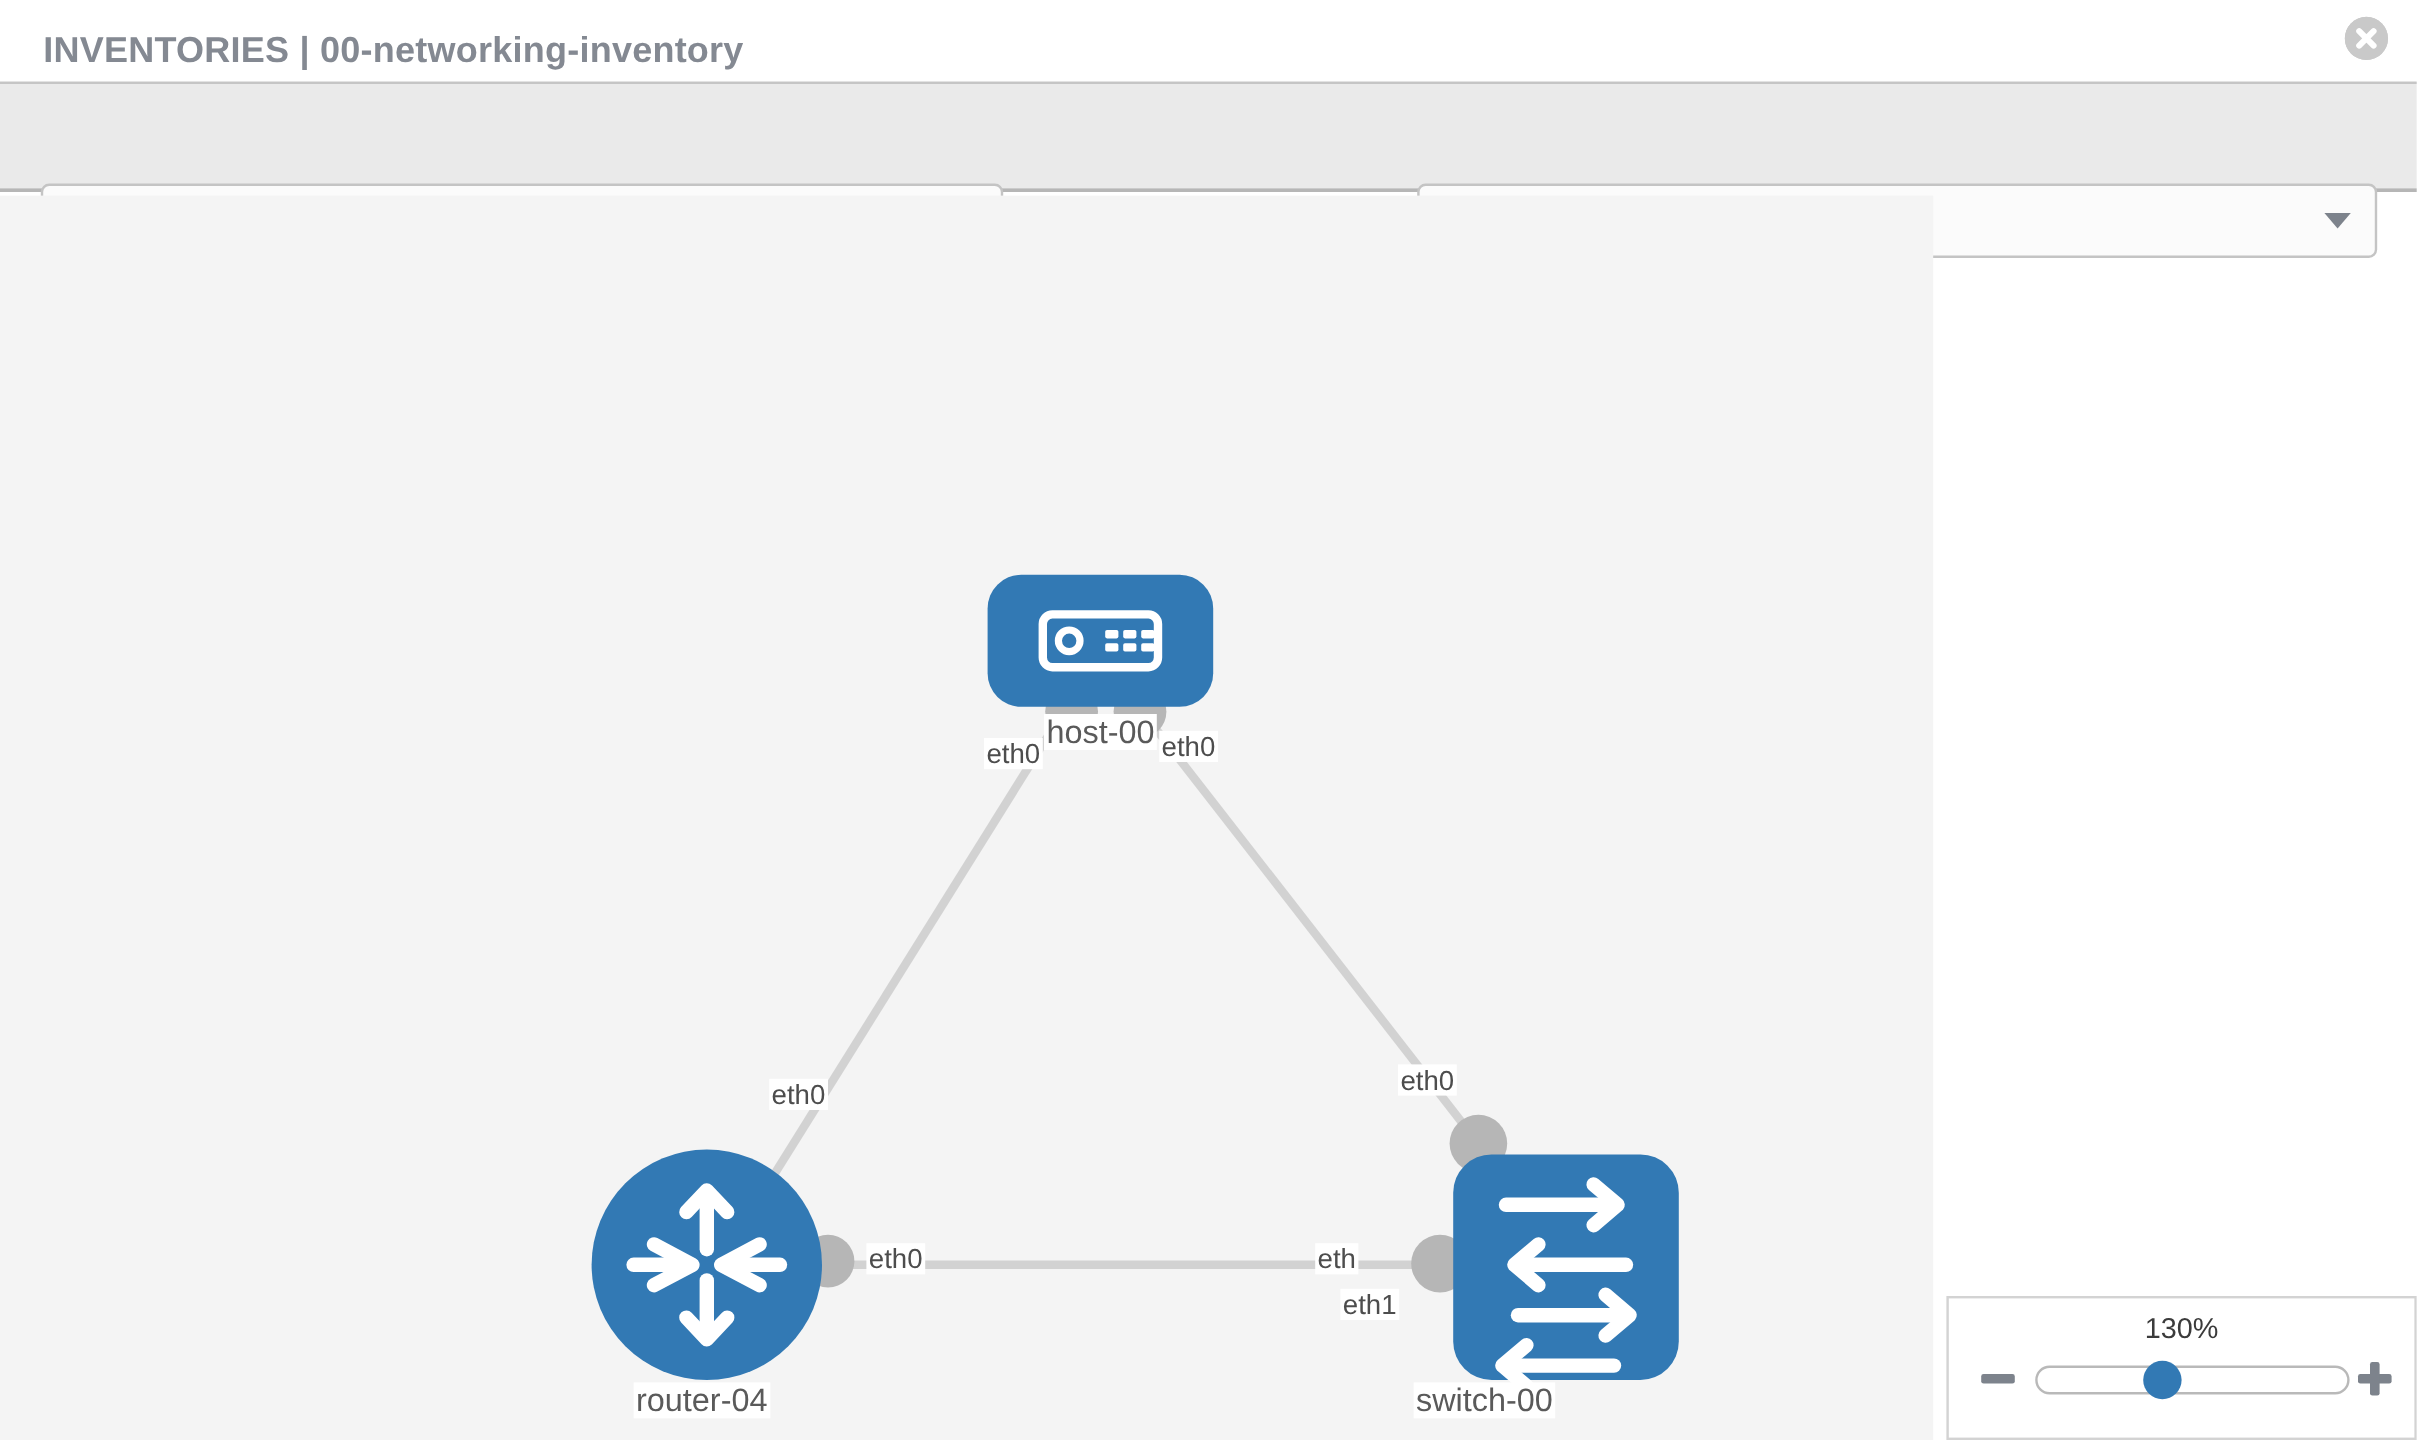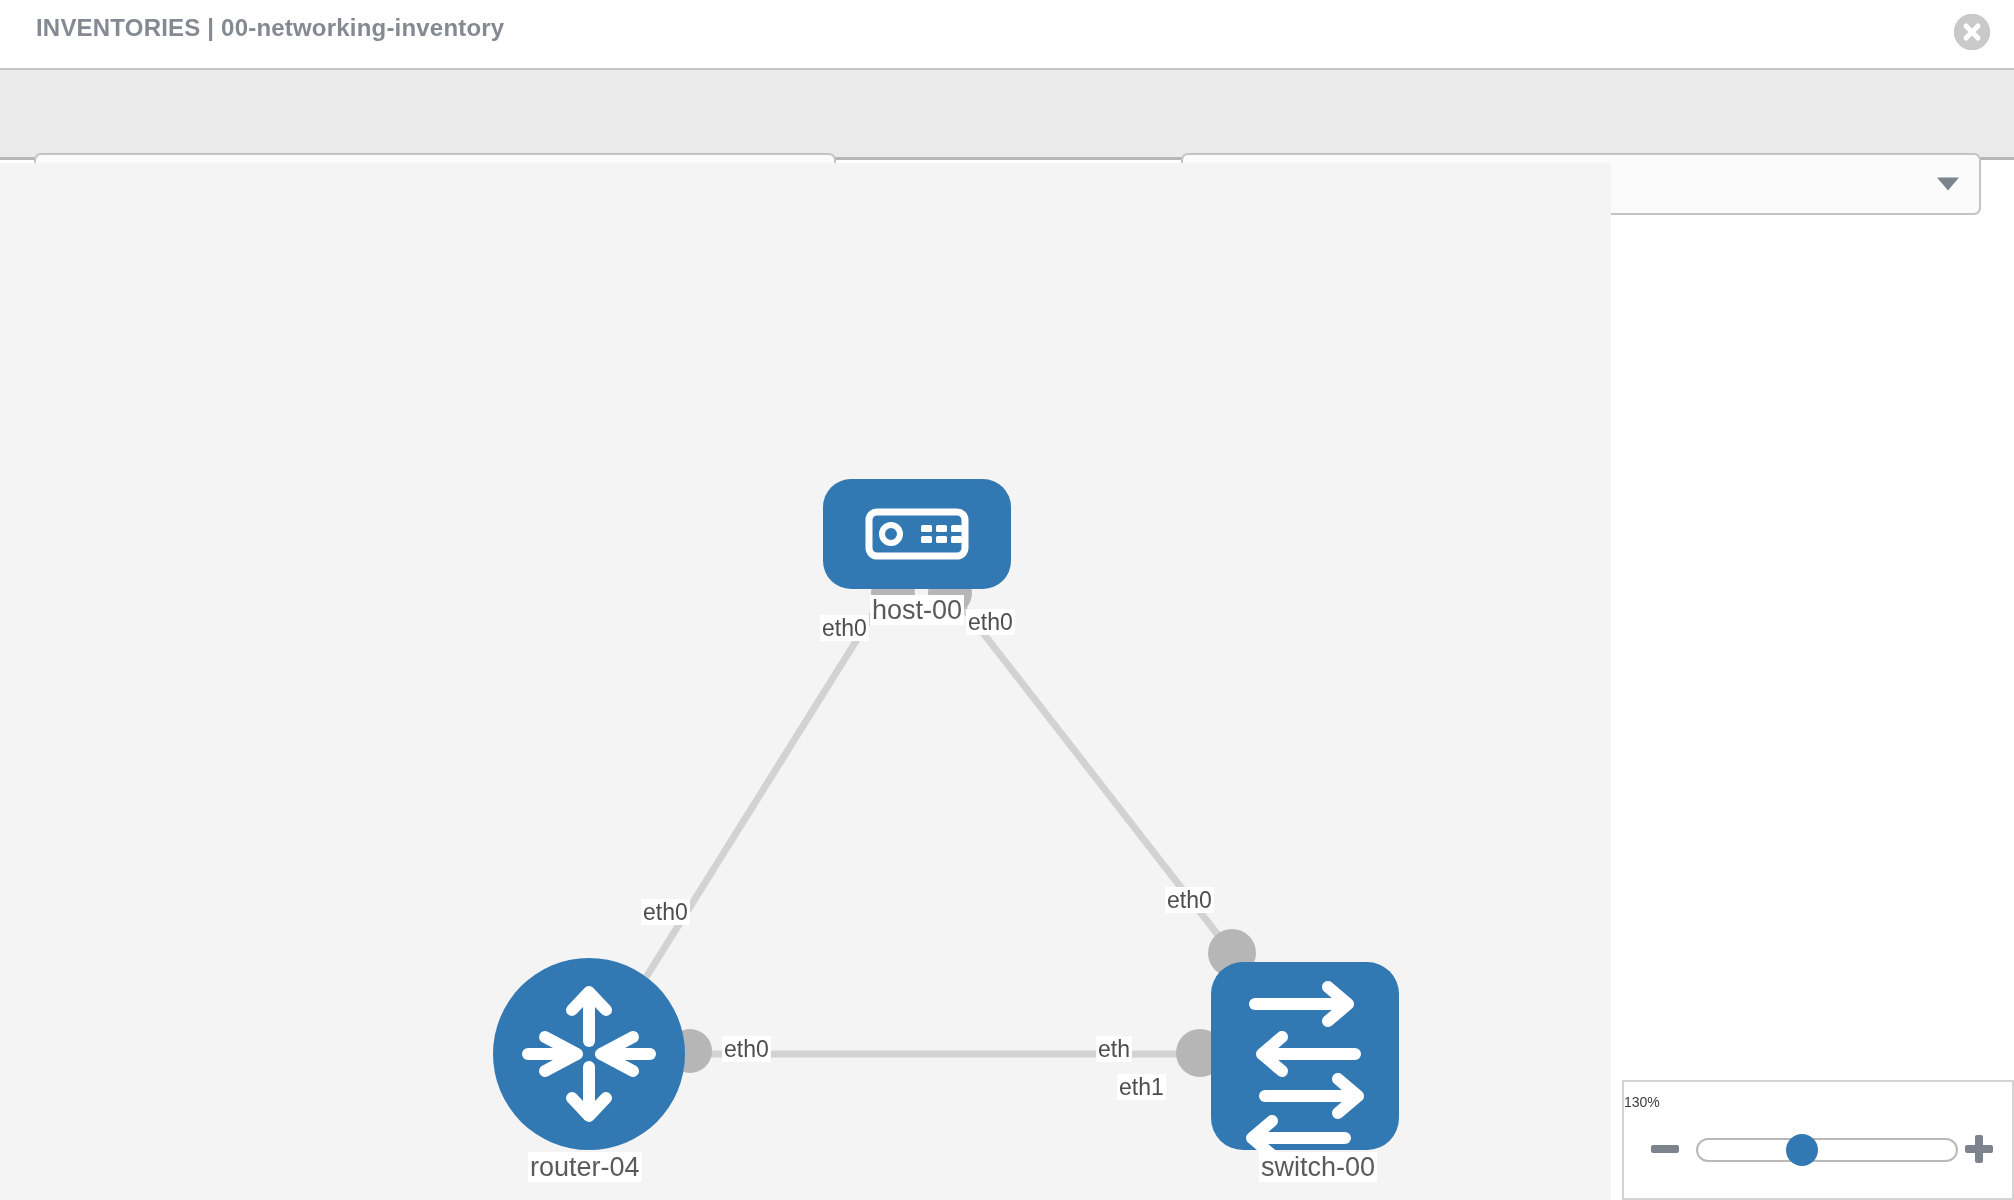--- a/index.html
+++ b/index.html
@@ -9,22 +9,22 @@
     background: #ffffff; overflow: hidden;
   }
   #app { position: relative; width: 2014px; height: 1200px; }
 
   
   .header {
     position: absolute; left: 0; top: 0; width: 2014px; height: 68px;
     background: #ffffff;
   }
   .header-title {
-    position: absolute; left: 36px; top: 14px;
-    font-size: 24px; font-weight: bold; color: #848992;
+    position: absolute; left: 36px; top: 26px;
+    font-size: 30px; font-weight: bold; color: #848992;
     letter-spacing: 0.2px; white-space: nowrap;
   }
   .close-btn {
     position: absolute; right: 24px; top: 14px;
     width: 36px; height: 36px; border-radius: 50%;
     background: #c9c9c9; cursor: pointer;
   }
   .close-btn svg { display: block; }
 
   
@@ -86,21 +86,21 @@
   }
 
   
   .zoom-panel {
     position: absolute; left: 1622px; top: 1080px;
     width: 392px; height: 120px;
     background: #ffffff; border: 2px solid #d3d3d3;
   }
   .zoom-value {
     position: absolute; left: 0; right: 0; top: 12px;
-    text-align: left; font-size: 14px; color: #3b3b3b;
+    text-align: center; font-size: 24px; color: #3b3b3b;
   }
   .zoom-minus, .zoom-plus {
     position: absolute; top: 50px; width: 34px; height: 34px; cursor: pointer;
   }
   .zoom-minus { left: 24px; }
   .zoom-plus  { right: 16px; }
   .zoom-track {
     position: absolute; left: 72px; top: 56px;
     width: 262px; height: 24px;
     border: 2px solid #b9b9b9; border-radius: 12px; background: #ffffff;
@@ -220,21 +220,21 @@
           <path d="M1345 975 L1255 975"></path>
           <path d="M1272 958 L1252 975 L1272 992"></path>
         </g>
       </g>
     </svg>
 
     <div class="node-name" style="left:870px; top:432px;">host-00</div>
 
     <div class="node-name" style="left:528px; top:989px;">router-04</div>
 
-    <div class="node-name" style="left:1259px; top:989px;">switch-00</div>
+    <div class="node-name" style="left:1178px; top:989px;">switch-00</div>
 
     <div class="if-label" style="left:820px; top:452px;">eth0</div>
 
     <div class="if-label" style="left:966px; top:446px;">eth0</div>
 
     <div class="if-label" style="left:641px; top:736px;">eth0</div>
 
     <div class="if-label" style="left:1165px; top:724px;">eth0</div>
 
     <div class="if-label" style="left:722px; top:873px;">eth0</div>

